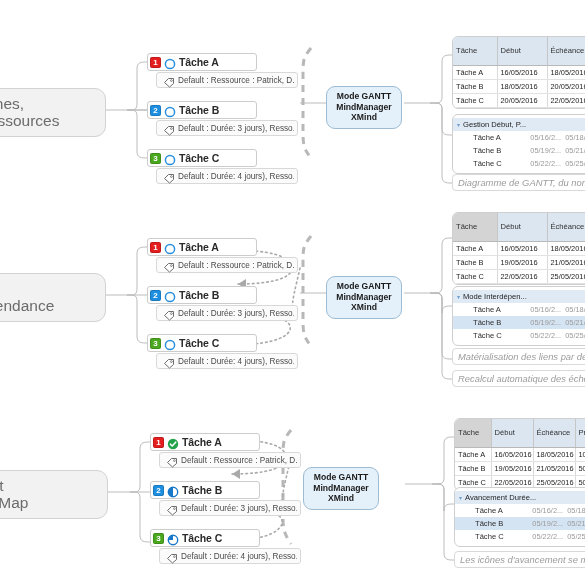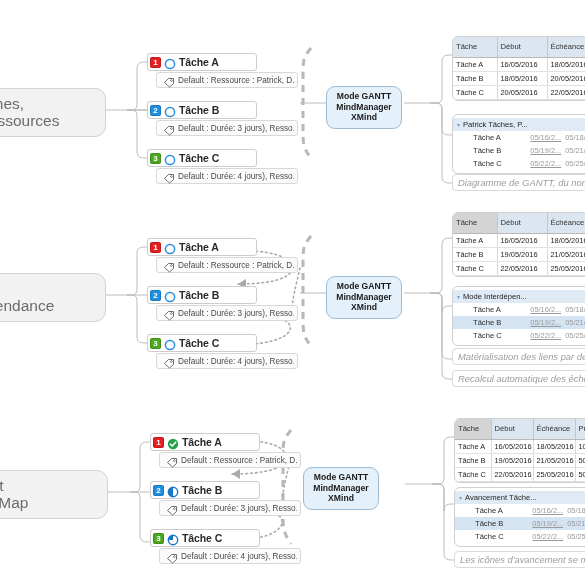--- a/index.html
+++ b/index.html
@@ -105,42 +105,42 @@
     border-radius:6px;
     box-sizing:border-box;
     overflow:hidden;
   }
   table.gt{border-collapse:collapse;width:100%;table-layout:fixed;}
   table.gt th{
     background:#dce6f1;
     border-right:1px solid #c6c6c6;
     border-bottom:1px solid #b9b9b9;
     font-size:7.6px;font-weight:normal;color:#303030;
-    text-align:left;padding:4px 3px;height:20px;box-sizing:border-box;
+    text-align:left;padding:4px 3px;height:28px;box-sizing:border-box;
     white-space:nowrap;overflow:hidden;
   }
   table.gt th.gray{background:#d4d4d4;}
   table.gt td{
     border-right:1px solid #dadada;
     border-bottom:1px solid #e2e2e2;
     font-size:7.4px;color:#1d1d1d;
     padding:2px 3px;height:13px;box-sizing:border-box;
     white-space:nowrap;overflow:hidden;
   }
   
   .outline-row{
     display:flex;align-items:center;height:13px;
     font-size:7.6px;color:#2b2b2b;
     padding-left:4px;box-sizing:border-box;
   }
   .outline-row.head{background:#dfeaf5;color:#1d1d1d;}
   .outline-row.sel{background:#d5e4f3;}
   .outline-row .nm{width:60px;overflow:hidden;white-space:nowrap;}
   .outline-row .nm.indent{padding-left:16px;}
-  .outline-row .dt{color:#9a9a9a;font-size:7.4px;white-space:nowrap;text-decoration:underline;}
+  .outline-row .dt{color:#9a9a9a;font-size:7.4px;white-space:nowrap;}
   .outline-row .dt2{color:#9a9a9a;font-size:7.4px;white-space:nowrap;margin-left:4px;}
   .caret{color:#6f9fd0;font-size:6px;margin-right:3px;}
 
   
   .note{
     position:absolute;
     background:#ffffff;
     border:1px solid #d9d9d9;
     border-radius:4px;
     font-style:italic;
@@ -325,21 +325,21 @@
             <td>20/05/2016</td>
             <td>22/05/2016</td>
           </tr>
       </tbody>
     </table>
   </div>
 
   <div class="card" style="left:452px;top:114px;width:145px;padding:3px 0;">
     <div class="outline-row head">
       <span class="caret">▾</span>
-      <span class="nm" style="width:72px">Patrick Tâches, P...</span>
+      <span class="nm" style="width:72px">Gestion Début, P...</span>
     </div>
     <div class="outline-row">
       <span class="nm indent">Tâche A</span>
       <span class="dt">05/16/2...</span>
       <span class="dt2">05/18/2...</span>
     </div>
     <div class="outline-row">
       <span class="nm indent">Tâche B</span>
       <span class="dt">05/19/2...</span>
       <span class="dt2">05/21/2...</span>
@@ -590,21 +590,21 @@
             <td>25/05/2016</td>
             <td>50 %</td>
           </tr>
       </tbody>
     </table>
   </div>
 
   <div class="card" style="left:454px;top:487px;width:145px;padding:3px 0;">
     <div class="outline-row head">
       <span class="caret">▾</span>
-      <span class="nm" style="width:72px">Avancement Tâche...</span>
+      <span class="nm" style="width:72px">Avancement Durée...</span>
     </div>
     <div class="outline-row">
       <span class="nm indent">Tâche A</span>
       <span class="dt">05/16/2...</span>
       <span class="dt2">05/18/2...</span>
     </div>
     <div class="outline-row sel">
       <span class="nm indent">Tâche B</span>
       <span class="dt">05/19/2...</span>
       <span class="dt2">05/21/2...</span>

